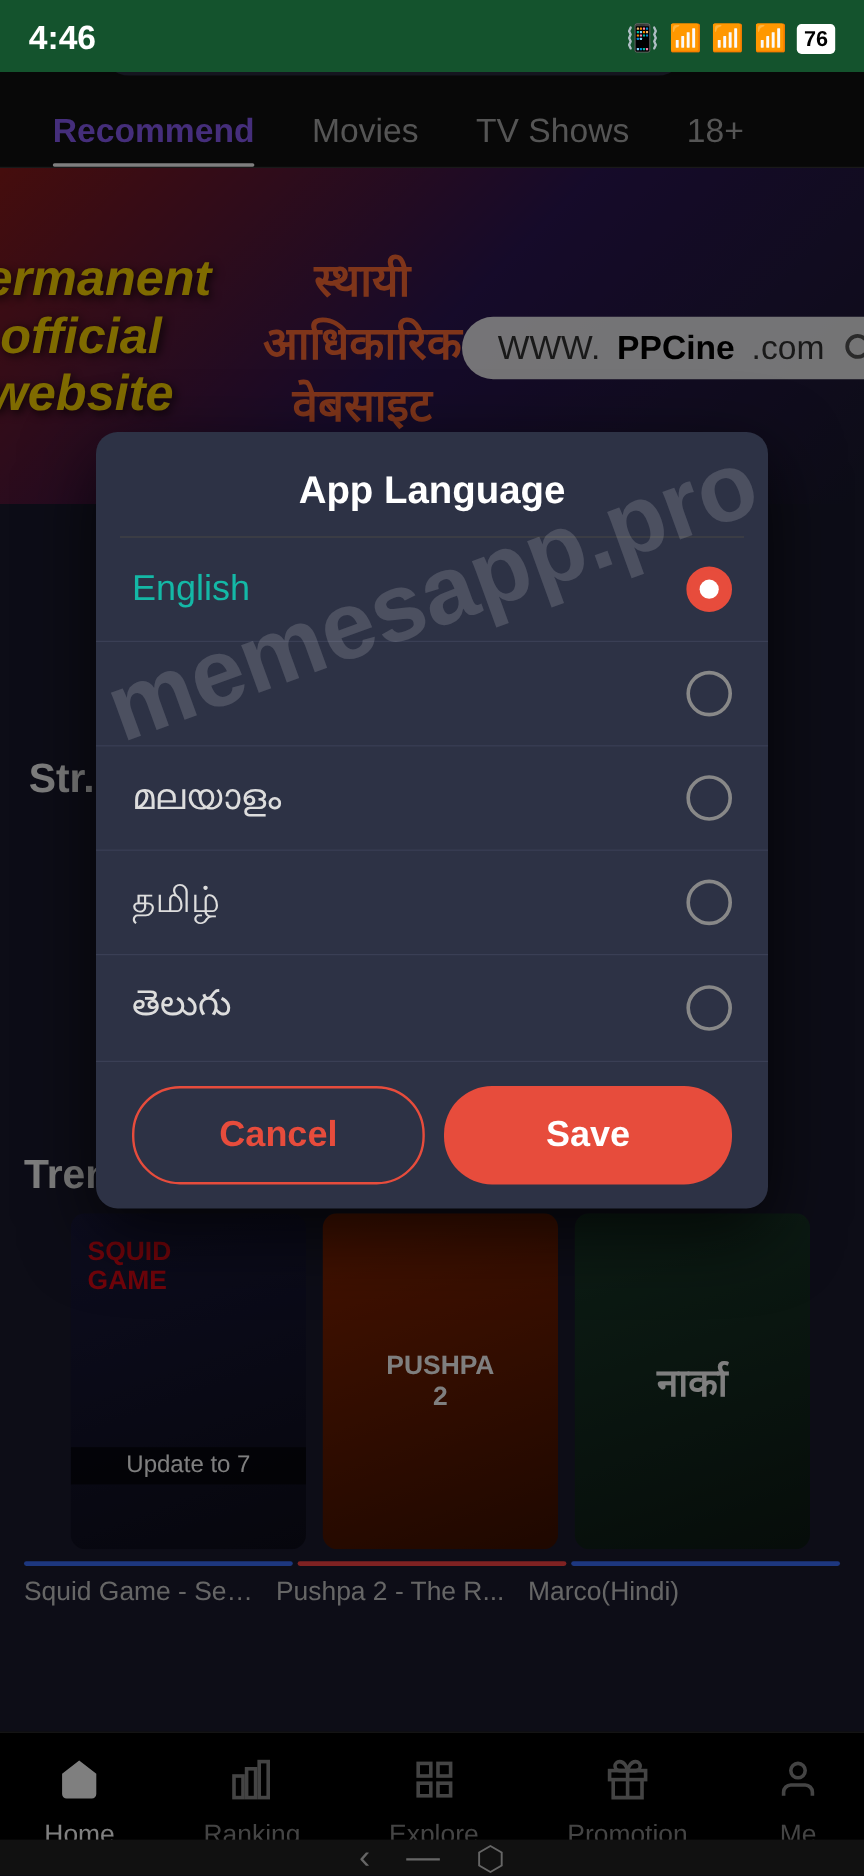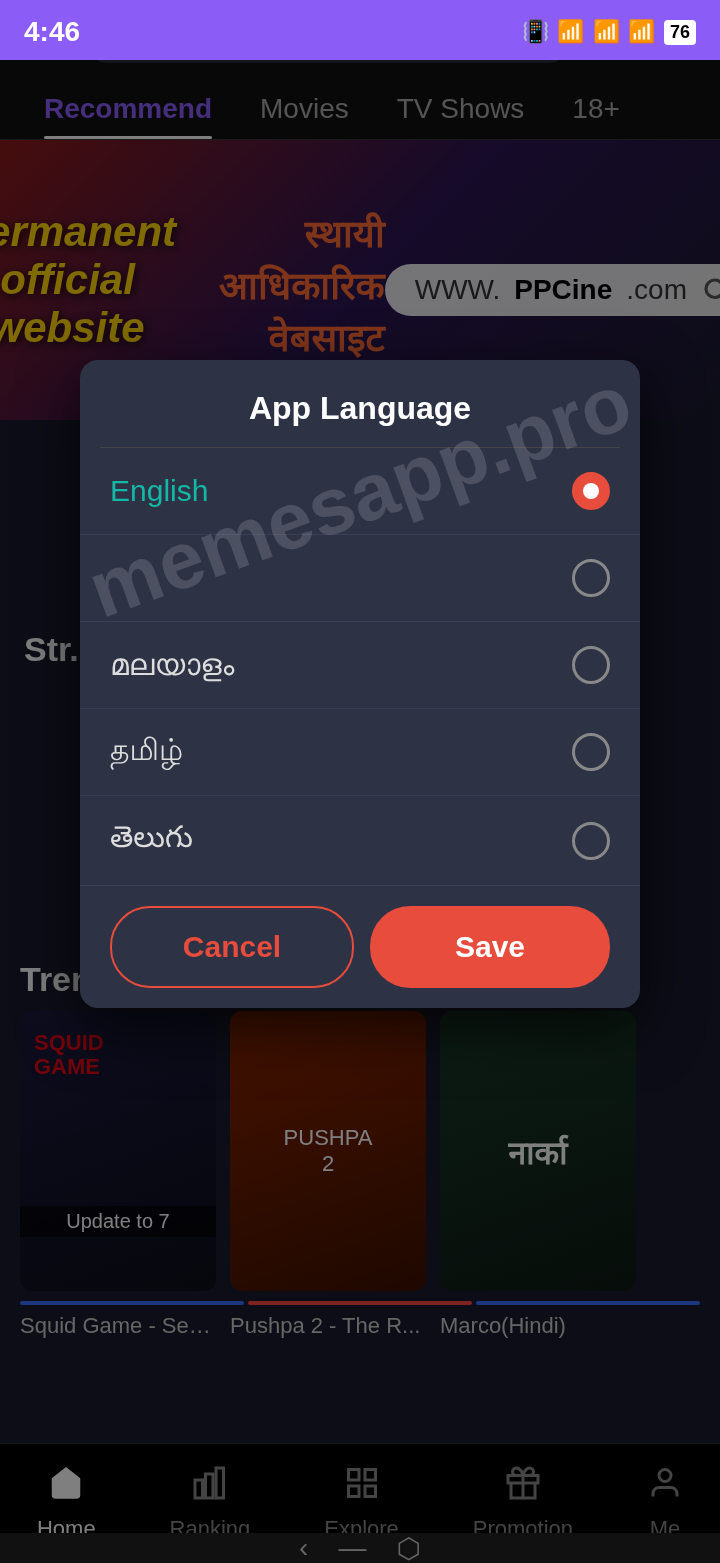--- a/index.html
+++ b/index.html
@@ -12,21 +12,21 @@
       overflow: hidden;
       position: relative;
     }
 
     
     .status-bar {
       display: flex;
       justify-content: space-between;
       align-items: center;
       padding: 10px 24px 6px;
-      background: #8b5cf6;
+      background: #14532d;
       color: #fff;
       font-size: 28px;
       font-weight: 600;
       height: 60px;
       z-index: 10;
       position: relative;
     }
     .status-icons {
       display: flex;
       align-items: center;
@@ -122,21 +122,21 @@
       font-size: 42px;
       font-weight: 900;
       font-style: italic;
       text-align: center;
       text-shadow: 2px 2px 8px rgba(0,0,0,0.8);
     }
     .hero-title-hi {
       color: #FF6B35;
       font-size: 38px;
       font-weight: 700;
-      text-align: right;
+      text-align: center;
       margin-top: 8px;
       margin-left: 43px;
     }
     .hero-url-box {
       background: rgba(255,255,255,0.9);
       border-radius: 30px;
       padding: 10px 30px;
       margin-top: 20px;
       display: flex;
       align-items: center;
@@ -181,20 +181,21 @@
       color: #fff;
       font-size: 22px;
       padding: 4px 14px;
       border-radius: 6px;
     }
     .trending-cards {
       display: flex;
       gap: 14px;
       padding: 0 20px;
       overflow: hidden;
+      margin-left: 39px;
     }
     .trending-card {
       width: 196px;
       height: 280px;
       border-radius: 12px;
       position: relative;
       flex-shrink: 0;
       overflow: hidden;
     }
     .card-squid { background: linear-gradient(160deg, #1a1a3e 0%, #0d0d1a 100%); }
@@ -483,21 +484,21 @@
       <span class="multi-badge">Multi</span>
     </div>
     <div class="trending-cards">
 
       <div class="trending-card card-squid">
         <div class="squid-text">SQUID<br>GAME</div>
         <div class="update-badge">Update to 7</div>
       </div>
 
       <div class="trending-card card-pushpa">
-        <div style="position:absolute;top:50%;left:50%;transform:translate(-50%,-50%);color:#fff;font-size:22px;font-weight:400;text-align:center;">PUSHPA 2</div>
+        <div style="position:absolute;top:50%;left:50%;transform:translate(-50%,-50%);color:#fff;font-size:22px;font-weight:700;text-align:center;">PUSHPA 2</div>
       </div>
 
       <div class="trending-card card-marco">
         <div style="position:absolute;top:50%;left:50%;transform:translate(-50%,-50%);color:#fff;font-size:32px;font-weight:900;">नार्का</div>
       </div>
     </div>
 
     <div class="progress-bars">
       <div class="progress-bar" style="background:#3a6fff;"></div>
       <div class="progress-bar" style="background:#ff4444;"></div>

